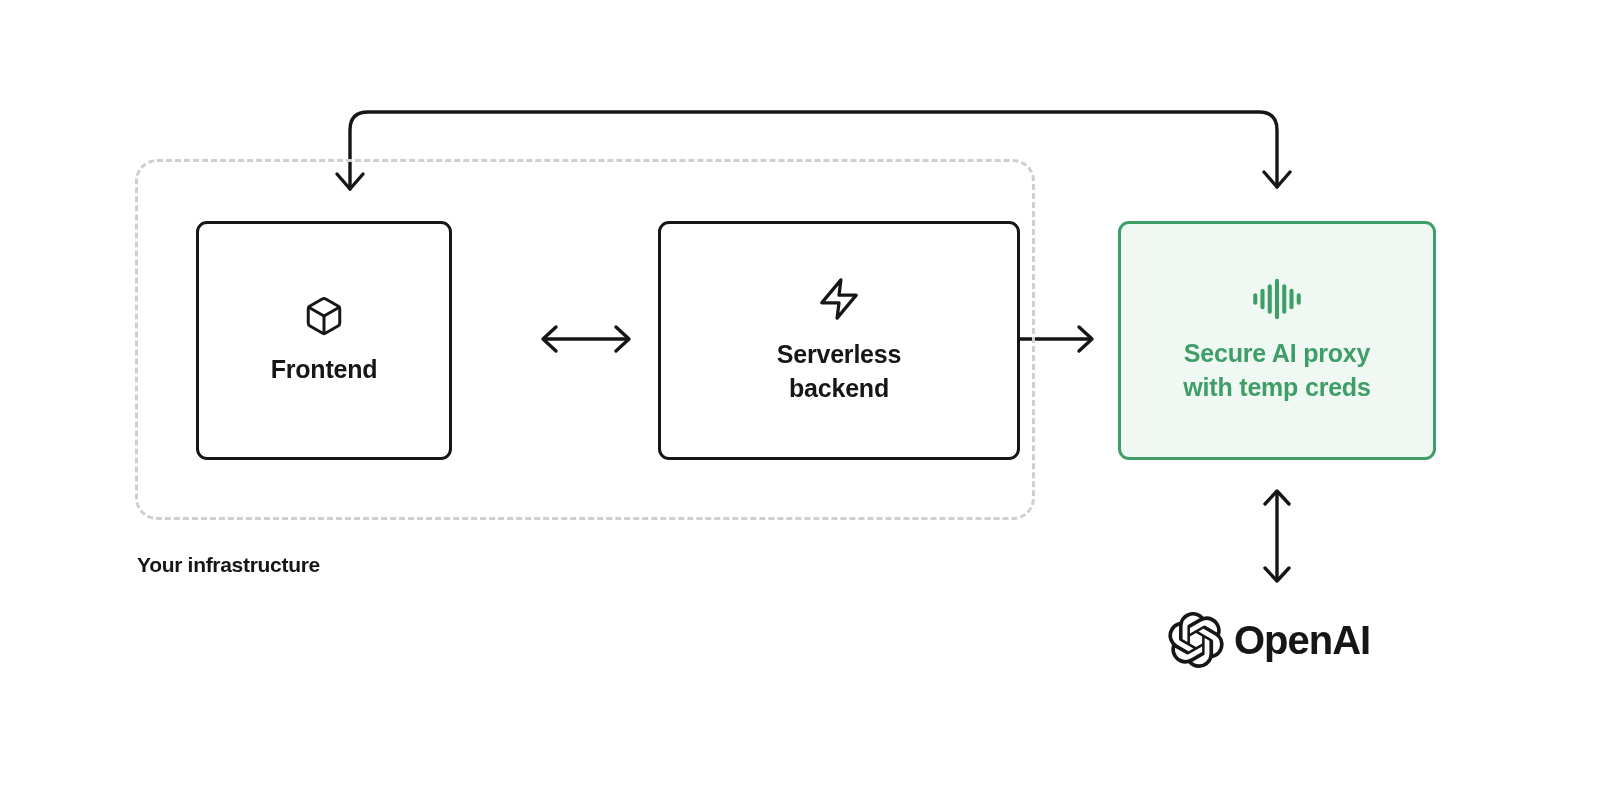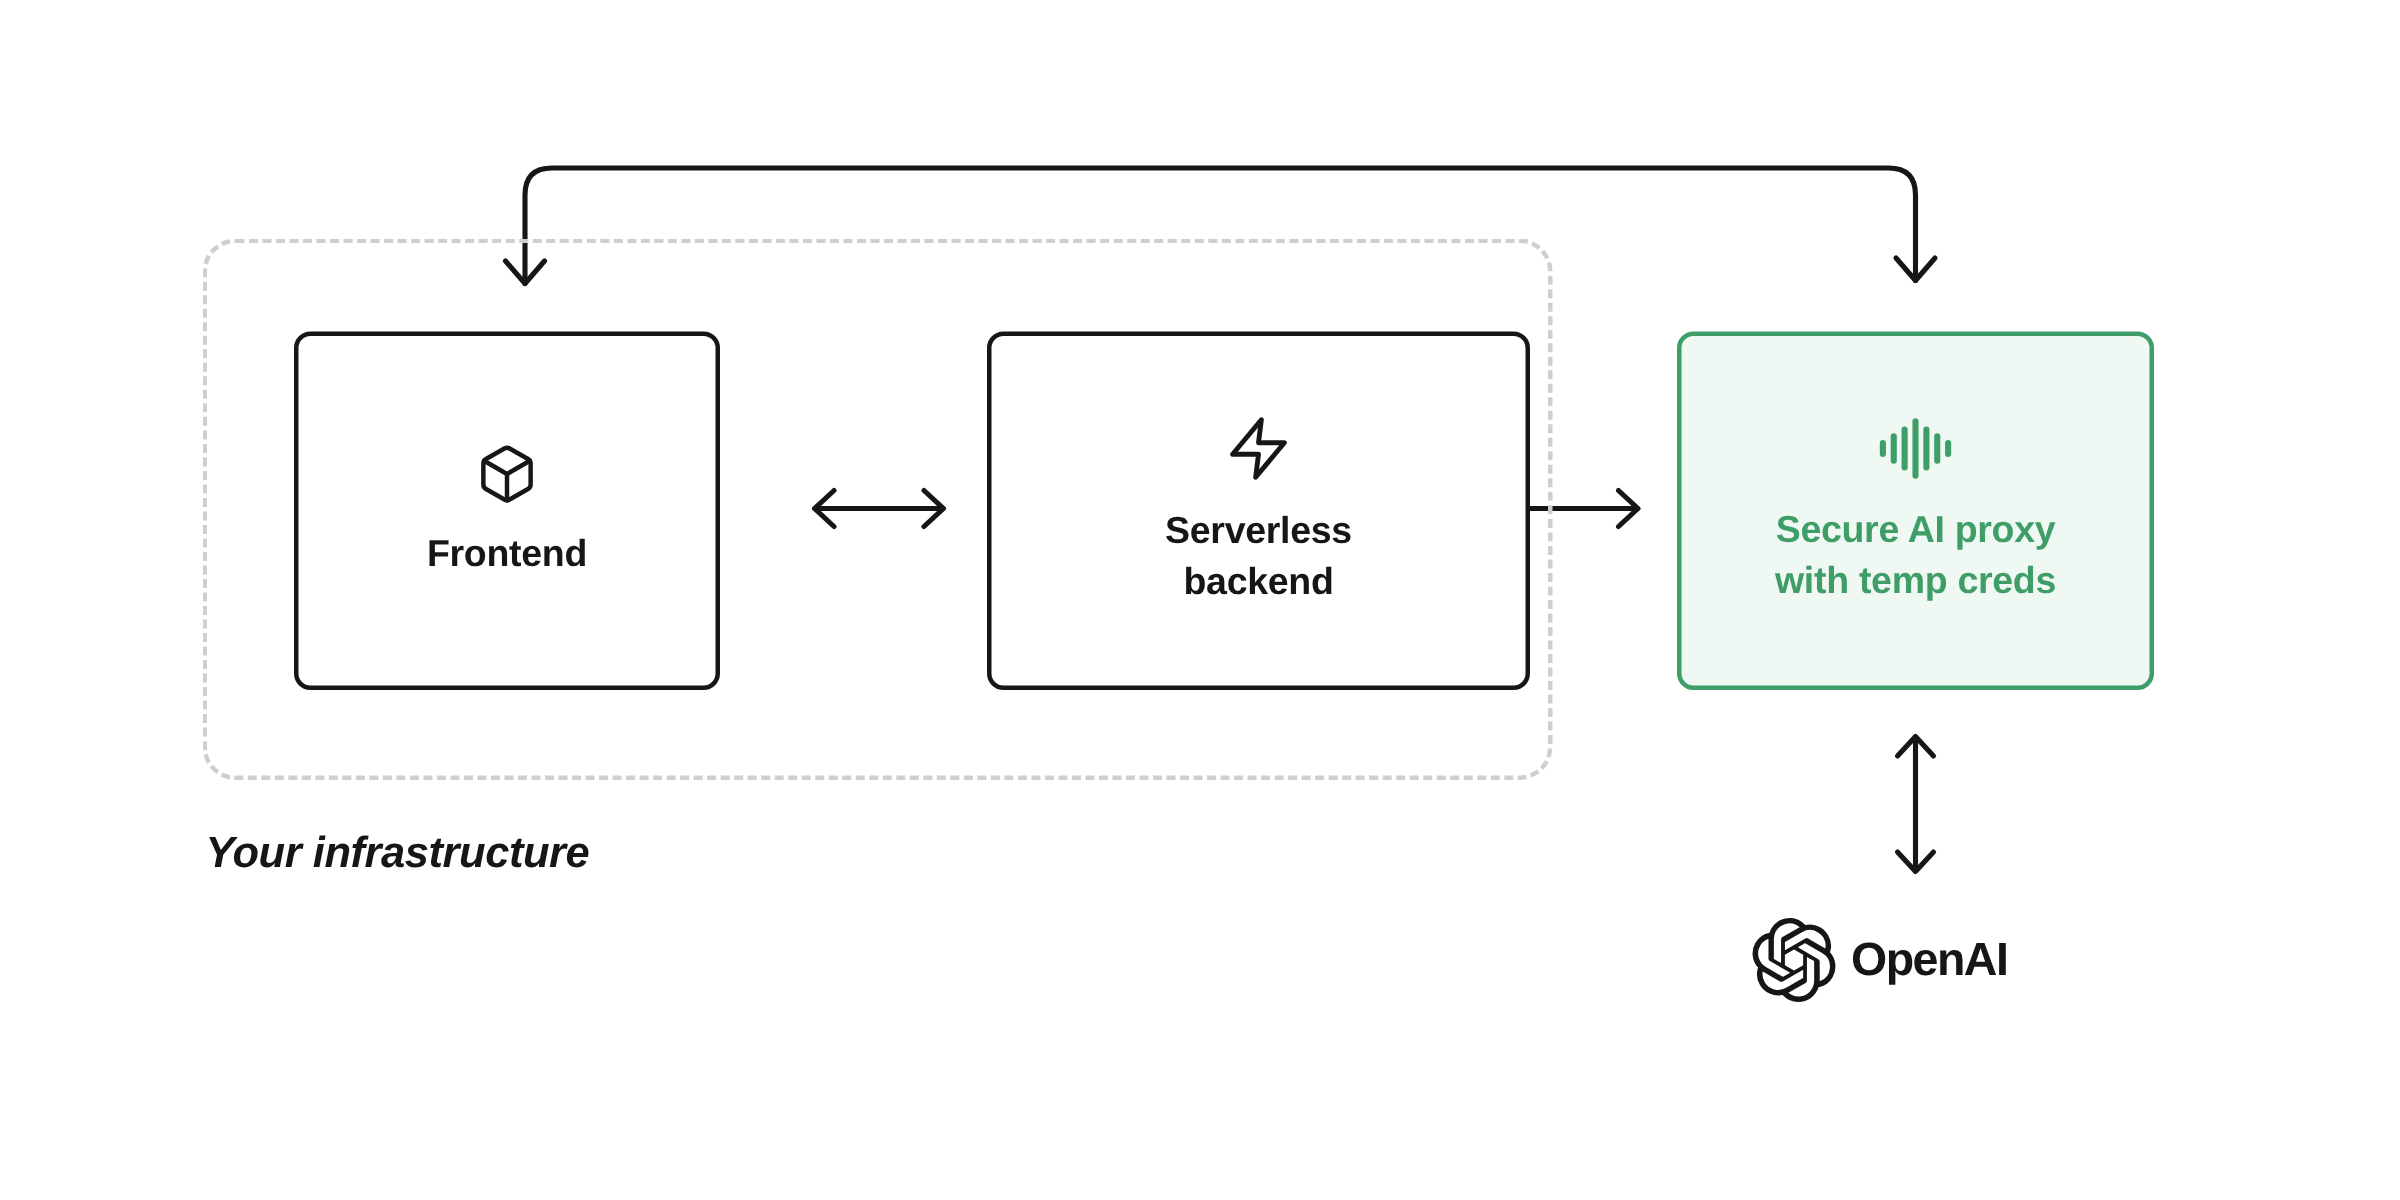--- a/index.html
+++ b/index.html
@@ -10,29 +10,29 @@
   }
   .arrows-layer{position:absolute;left:0;top:0;width:1600px;height:800px;pointer-events:none;}
   .arrow-path{fill:none;stroke:var(--line-black,#161616);stroke-width:3.4;stroke-linecap:round;stroke-linejoin:round;}
 
   .infra-group{
     position:absolute;left:135px;top:159px;width:900px;height:361px;
     box-sizing:border-box;border:3px dashed var(--dashed-border,#cfcfcf);border-radius:22px;
   }
   .infra-label{
     position:absolute;left:137px;top:553px;
-    font-size:29px;font-weight:700;color:var(--line-black,#161616);letter-spacing:-0.3px;font-style:italic;
+    font-size:21px;font-weight:700;color:var(--line-black,#161616);letter-spacing:-0.3px;
   }
 
   .node{
     position:absolute;top:221px;height:239px;box-sizing:border-box;background:#ffffff;
     border:3px solid var(--line-black,#161616);border-radius:11px;
     display:flex;flex-direction:column;align-items:center;justify-content:center;gap:16px;
   }
-  .node-frontend{left:196px;width:284px;}
+  .node-frontend{left:196px;width:256px;}
   .node-backend{left:658px;width:362px;}
   .node-proxy{
     left:1118px;width:318px;
     border:3px solid var(--accent-green,#3f9e68);
     background:var(--proxy-fill,#eff8f2);
     justify-content:center;
   }
   .node-label{
     font-size:25px;font-weight:700;color:var(--line-black,#161616);
     text-align:center;line-height:1.34;letter-spacing:-0.2px;
@@ -45,21 +45,21 @@
     fill:none;stroke:currentColor;stroke-width:1.7;stroke-linecap:round;stroke-linejoin:round;
   }
   svg.waveform line{stroke:var(--accent-green,#3f9e68);stroke-width:4.5;stroke-linecap:round;}
 
   .openai-brand{
     position:absolute;left:1168px;top:606px;width:260px;height:68px;
     display:flex;align-items:center;gap:10px;
   }
   .openai-mark path{fill:var(--line-black,#161616);}
   .openai-word{
-    font-size:31px;font-weight:700;color:var(--line-black,#161616);letter-spacing:-1px;
+    font-size:40px;font-weight:700;color:var(--line-black,#161616);letter-spacing:-1px;
   }
 </style>
 </head>
 <body>
 
 <svg class="arrows-layer" viewBox="0 0 1600 800" aria-hidden="true">
 
   <g>
     <path class="arrow-path" d="M350 189 L350 130 Q350 112 368 112 L1259 112 Q1277 112 1277 130 L1277 187"></path>
     <path class="arrow-path" d="M337 174 L350 189 L363 174"></path>

